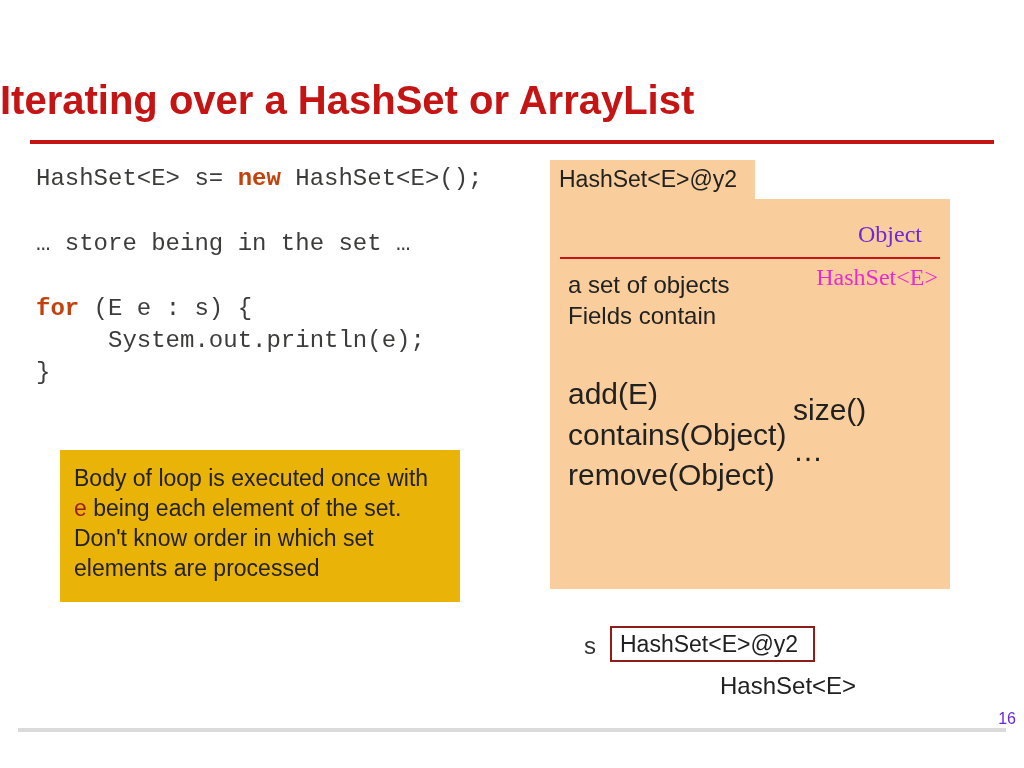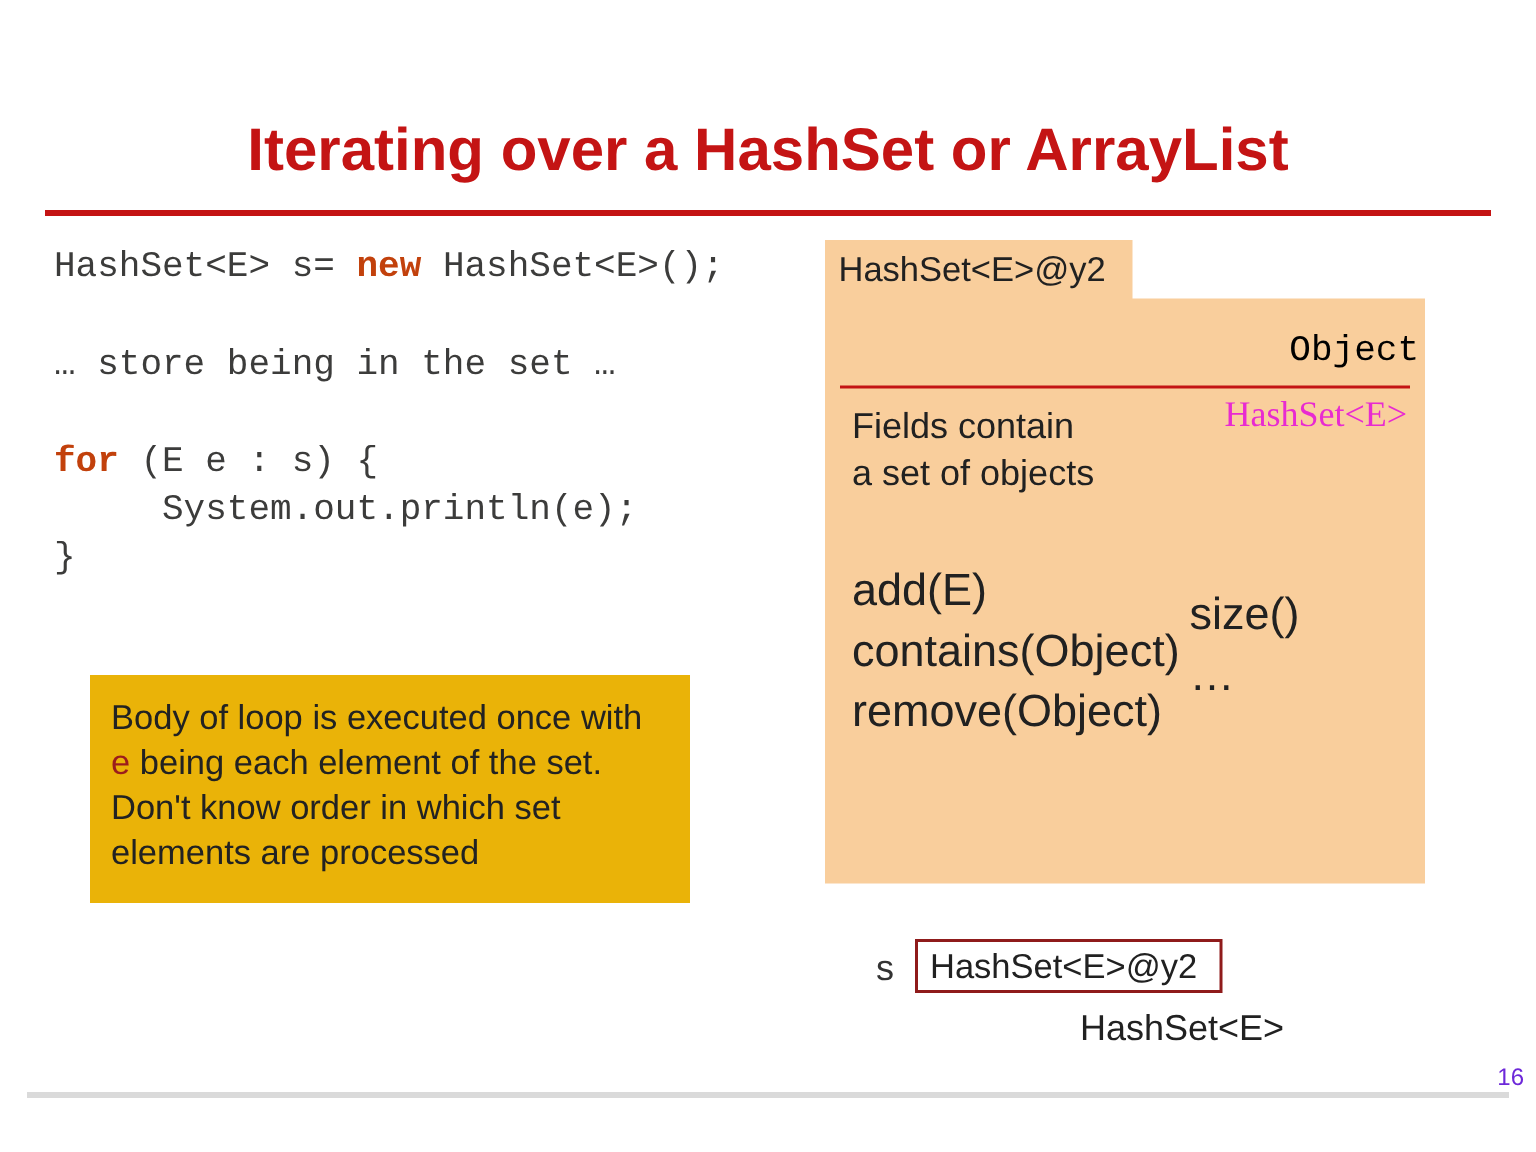--- a/index.html
+++ b/index.html
@@ -2,21 +2,20 @@
 <html><head>
 <meta charset="utf-8">
 <style>
   * { box-sizing: border-box; margin: 0; padding: 0; }
   html, body { width: 1024px; height: 768px; background: #fff; font-family: Arial, Helvetica, sans-serif; overflow: hidden; }
   .slide { position: relative; width: 1024px; height: 768px; }
 
   .title {
     position: absolute;
     top: 78px; left: 0; width: 1024px;
-    text-align: center;
     color: #c41414;
     font-weight: bold;
     font-size: 40px;
   }
   .title-rule {
     position: absolute;
     top: 140px; left: 30px; width: 964px; height: 0;
     border-top: 4px solid #c41414;
   }
 
@@ -49,23 +48,23 @@
     font-size: 23px;
     color: #212121;
     padding: 6px 9px;
   }
   .obj-panel {
     position: absolute;
     left: 550px; top: 199px; width: 400px; height: 390px;
     background: #F9CE9C;
   }
   .obj-top-right {
-    position: absolute; right: 4px; top: 22px;
-    color: #000000;
-    font-family: Liberation Mono, monospace;
+    position: absolute; right: 28px; top: 22px;
+    color: #6d28d9;
+    font-family: Liberation Serif, serif;
     font-size: 24px;
   }
   .obj-divider {
     position: absolute; left: 10px; right: 10px; top: 58px;
     border-top: 2px solid #c41414;
   }
   .obj-type-label {
     position: absolute; right: 12px; top: 65px;
     color: #E82AD1;
     font-family: "Times New Roman", Times, serif;
@@ -135,22 +134,22 @@
   <div class="note-box">
     <span>Body of loop is executed once with </span><span class="note-e">e</span><span> being each element of the set. Don't know order in which set elements are processed</span>
   </div>
 
   <div class="obj-tab">HashSet&lt;E&gt;@y2</div>
   <div class="obj-panel">
     <div class="obj-top-right">Object</div>
     <div class="obj-divider"></div>
     <div class="obj-type-label">HashSet&lt;E&gt;</div>
     <div class="obj-fields">
+      <div>a set of objects</div>
       <div>Fields contain</div>
-      <div>a set of objects</div>
     </div>
     <div class="obj-methods">
       <div>add(E)</div>
       <div>contains(Object)</div>
       <div>remove(Object)</div>
       <div class="col2">
         <div>size()</div>
         <div>…</div>
       </div>
     </div>

